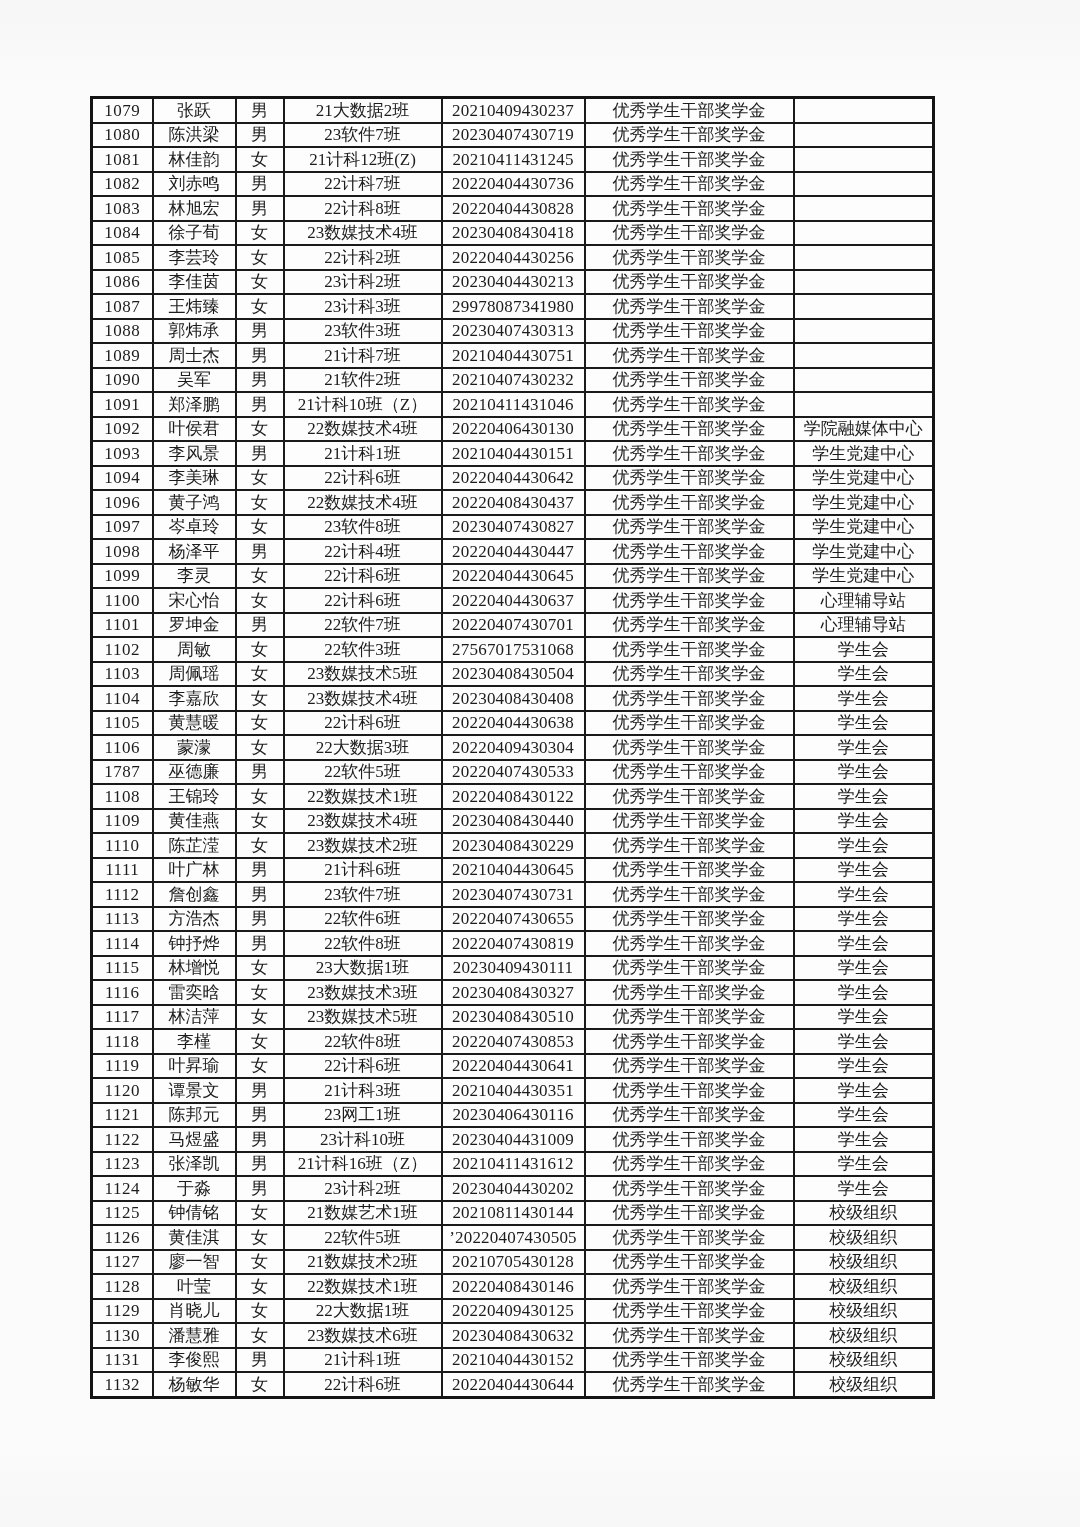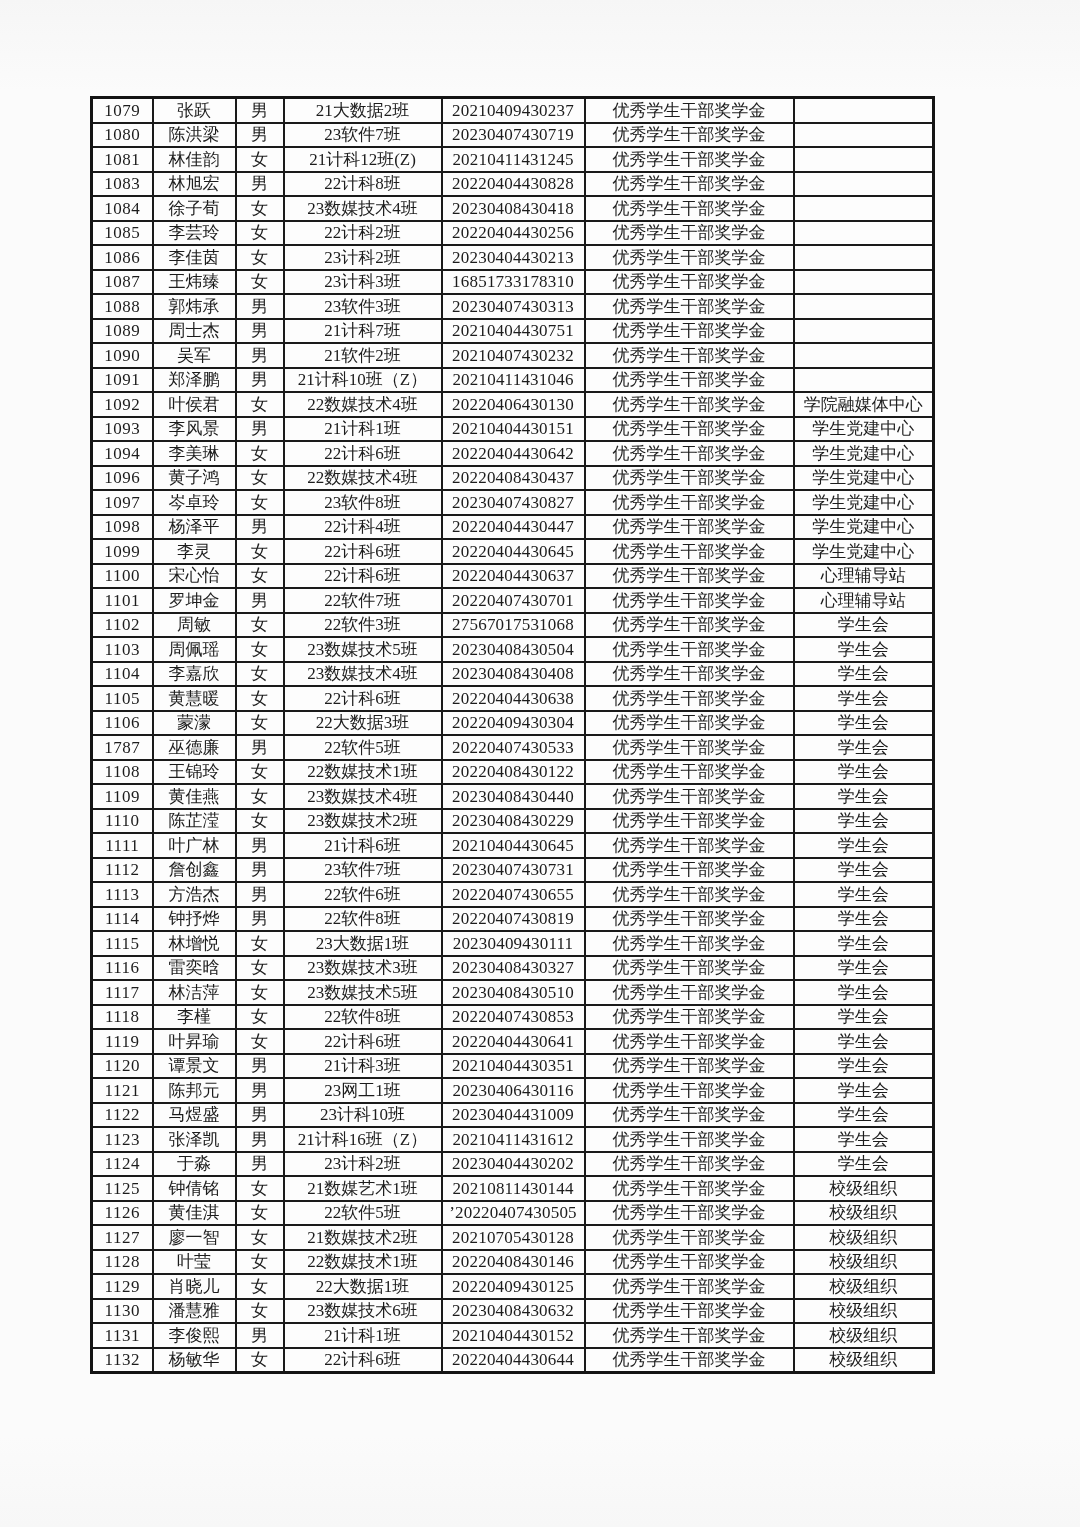--- a/index.html
+++ b/index.html
@@ -87,20 +87,29 @@
         <tr>
           <td class="col-no">1081</td>
           <td class="col-name">林佳韵</td>
           <td class="col-gender">女</td>
           <td class="col-class">21计科12班(Z)</td>
           <td class="col-student-id">20210411431245</td>
           <td class="col-award">优秀学生干部奖学金</td>
           <td class="col-org"></td>
         </tr>
         <tr>
+          <td class="col-no">1082</td>
+          <td class="col-name">刘赤鸣</td>
+          <td class="col-gender">男</td>
+          <td class="col-class">22计科7班</td>
+          <td class="col-student-id">20220404430736</td>
+          <td class="col-award">优秀学生干部奖学金</td>
+          <td class="col-org"></td>
+        </tr>
+        <tr>
           <td class="col-no">1083</td>
           <td class="col-name">林旭宏</td>
           <td class="col-gender">男</td>
           <td class="col-class">22计科8班</td>
           <td class="col-student-id">20220404430828</td>
           <td class="col-award">优秀学生干部奖学金</td>
           <td class="col-org"></td>
         </tr>
         <tr>
           <td class="col-no">1084</td>
@@ -127,21 +136,21 @@
           <td class="col-class">23计科2班</td>
           <td class="col-student-id">20230404430213</td>
           <td class="col-award">优秀学生干部奖学金</td>
           <td class="col-org"></td>
         </tr>
         <tr>
           <td class="col-no">1087</td>
           <td class="col-name">王炜臻</td>
           <td class="col-gender">女</td>
           <td class="col-class">23计科3班</td>
-          <td class="col-student-id">16851733178310</td>
+          <td class="col-student-id">29978087341980</td>
           <td class="col-award">优秀学生干部奖学金</td>
           <td class="col-org"></td>
         </tr>
         <tr>
           <td class="col-no">1088</td>
           <td class="col-name">郭炜承</td>
           <td class="col-gender">男</td>
           <td class="col-class">23软件3班</td>
           <td class="col-student-id">20230407430313</td>
           <td class="col-award">优秀学生干部奖学金</td>

